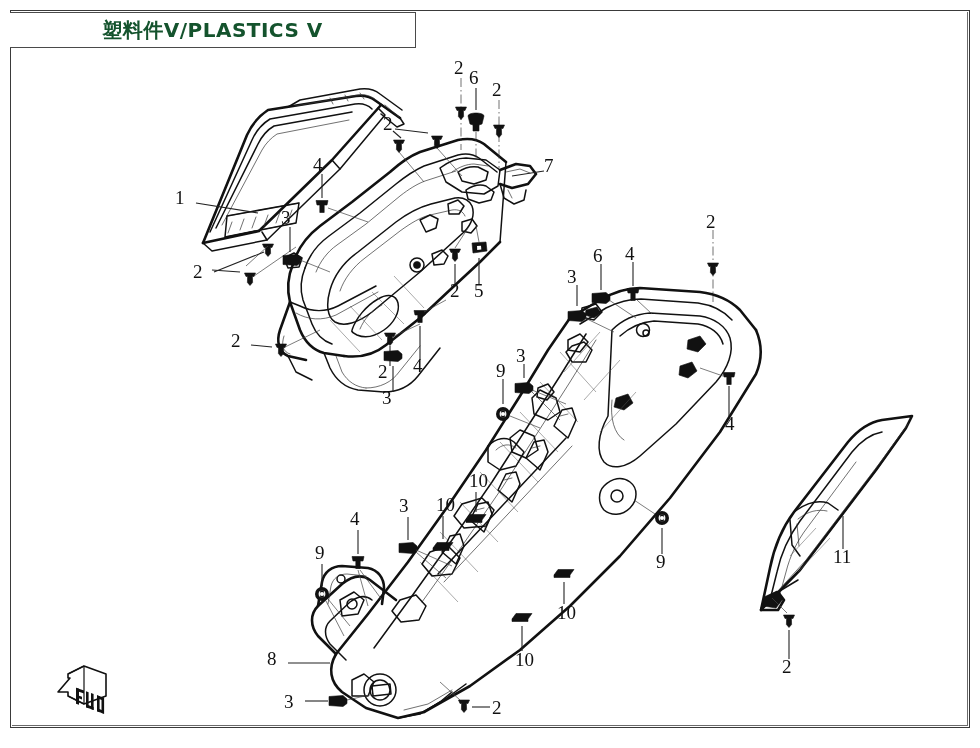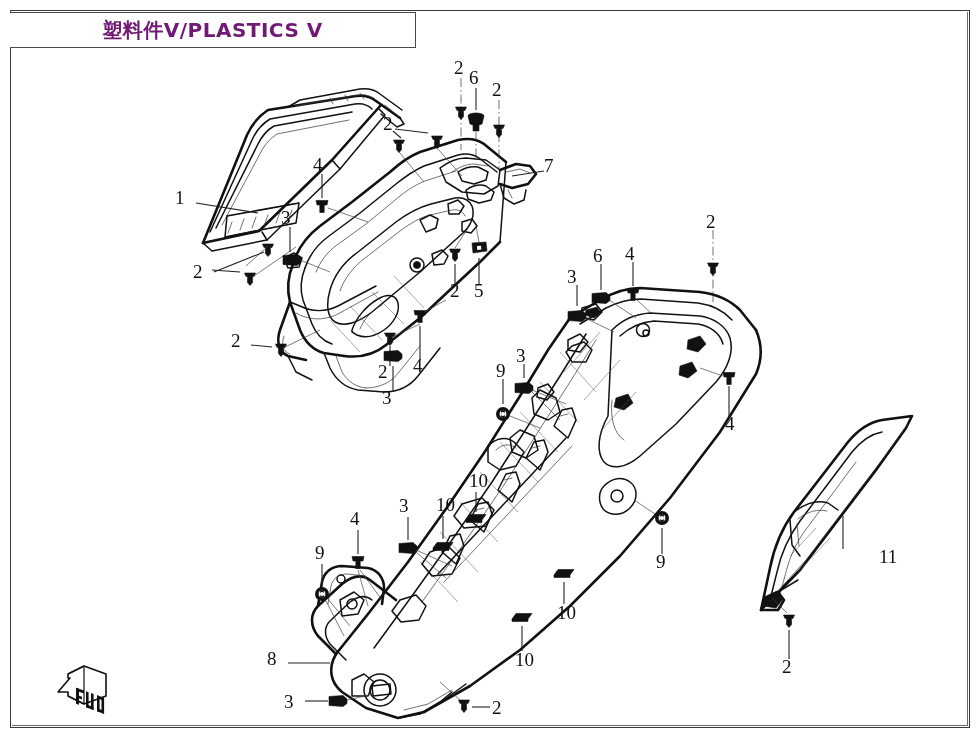--- a/index.html
+++ b/index.html
@@ -39,21 +39,21 @@
     border-left: none;
     background: #ffffff;
     display: flex;
     align-items: center;
     justify-content: center;
   }
   #title-text {
     font-size: 20px;
     font-weight: 700;
     letter-spacing: 0.5px;
-    color: #701a75;
+    color: #14532d;
     white-space: nowrap;
     font-family: "DejaVu Sans", "Liberation Sans", sans-serif;
   }
   
   #drawing {
     position: absolute;
     left: 0; top: 0;
     width: 980px; height: 748px;
   }
   
@@ -524,21 +524,21 @@
       <div class="callout" style="left: 469px; top: 471px;">10</div>
       <div class="callout" style="left: 436px; top: 495px;">10</div>
       <div class="callout" style="left: 399px; top: 496px;">3</div>
       <div class="callout" style="left: 350px; top: 509px;">4</div>
       <div class="callout" style="left: 315px; top: 543px;">9</div>
       <div class="callout" style="left: 557px; top: 603px;">10</div>
       <div class="callout" style="left: 515px; top: 650px;">10</div>
       <div class="callout" style="left: 267px; top: 649px;">8</div>
       <div class="callout" style="left: 284px; top: 692px;">3</div>
       <div class="callout" style="left: 492px; top: 698px;">2</div>
-      <div class="callout" style="left: 879px; top: 547px;">11</div>
+      <div class="callout" style="left: 833px; top: 547px;">11</div>
       <div class="callout" style="left: 782px; top: 657px;">2</div>
     </div>
 
   <div id="fwd-marker">
     <svg viewBox="0 0 80 56" width="80" height="56">
 
       <path d="M40,4 L62,12 L62,34 L40,42 L24,34 L24,30 L14,30 L26,16 L24,16 L24,12 Z" fill="#ffffff" stroke="#111" stroke-width="1.6" stroke-linejoin="round"></path>
       <path d="M40,4 L40,42" fill="none" stroke="#111" stroke-width="1.2"></path>
       <path d="M24,12 L40,4 M24,34 L40,42" fill="none" stroke="#111" stroke-width="1.2"></path>
 

